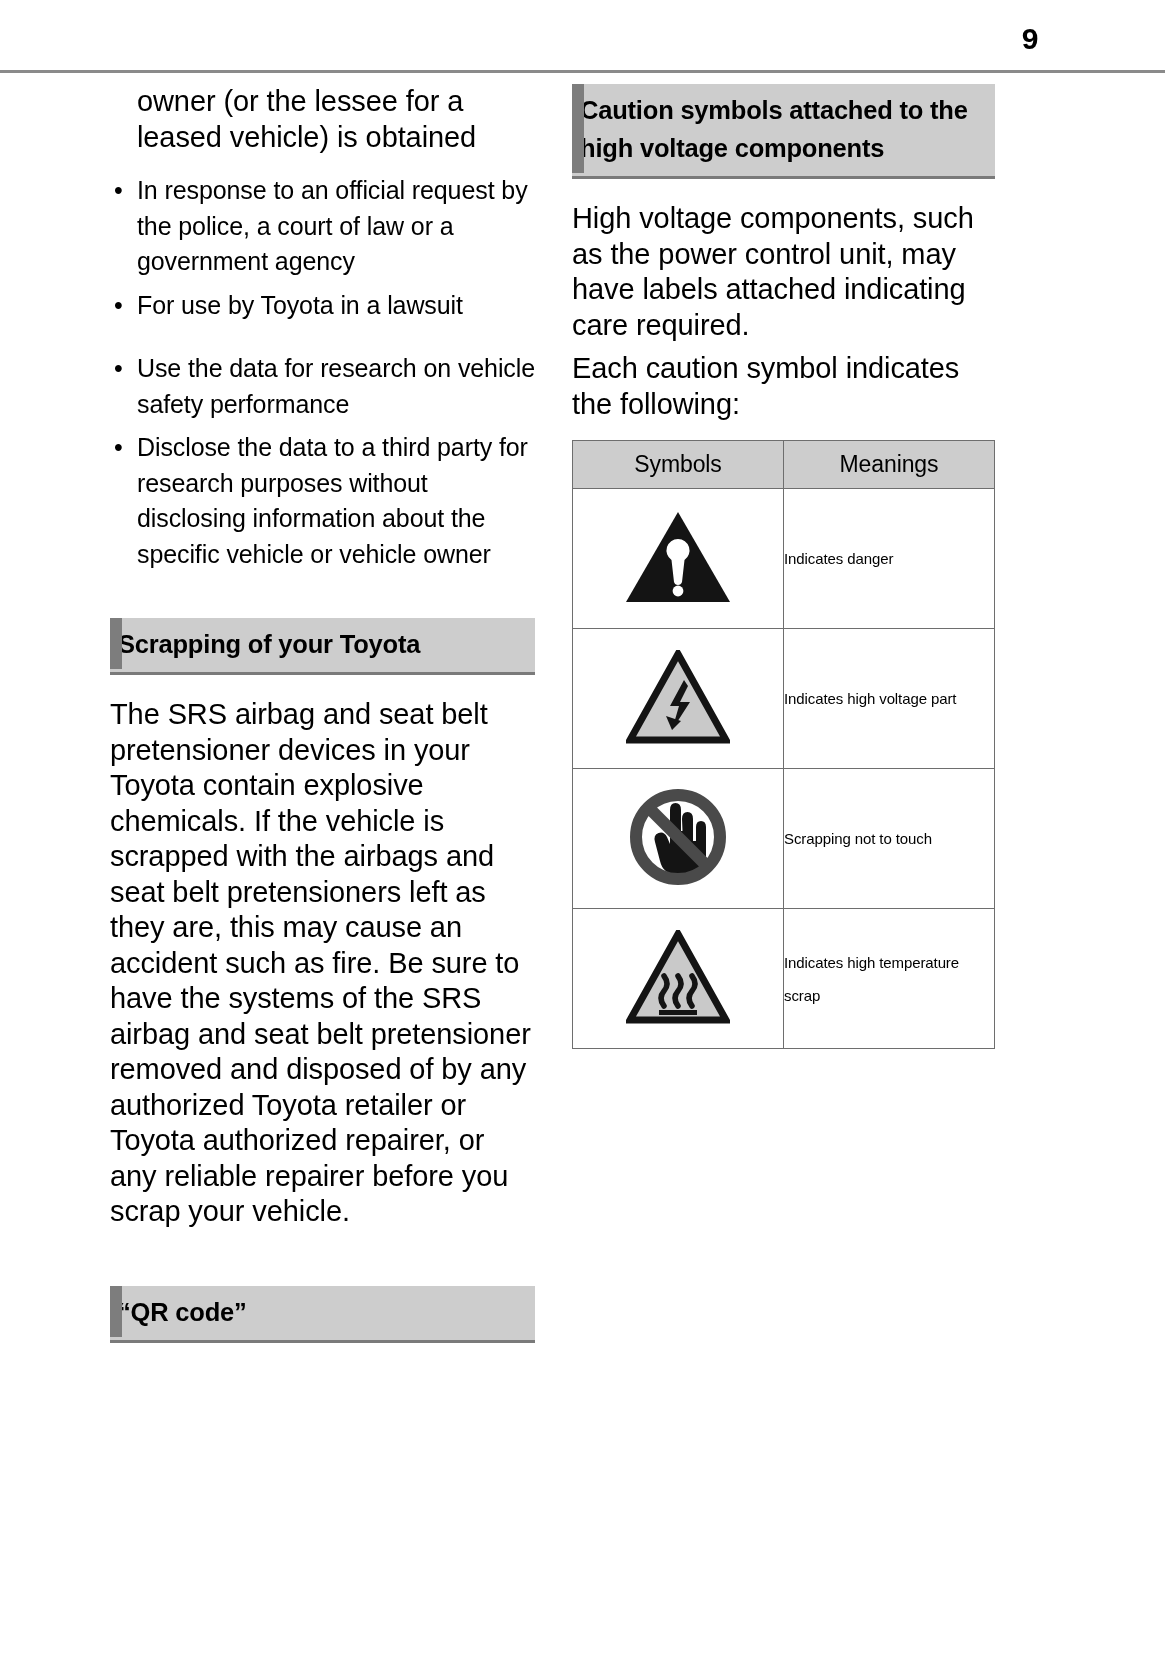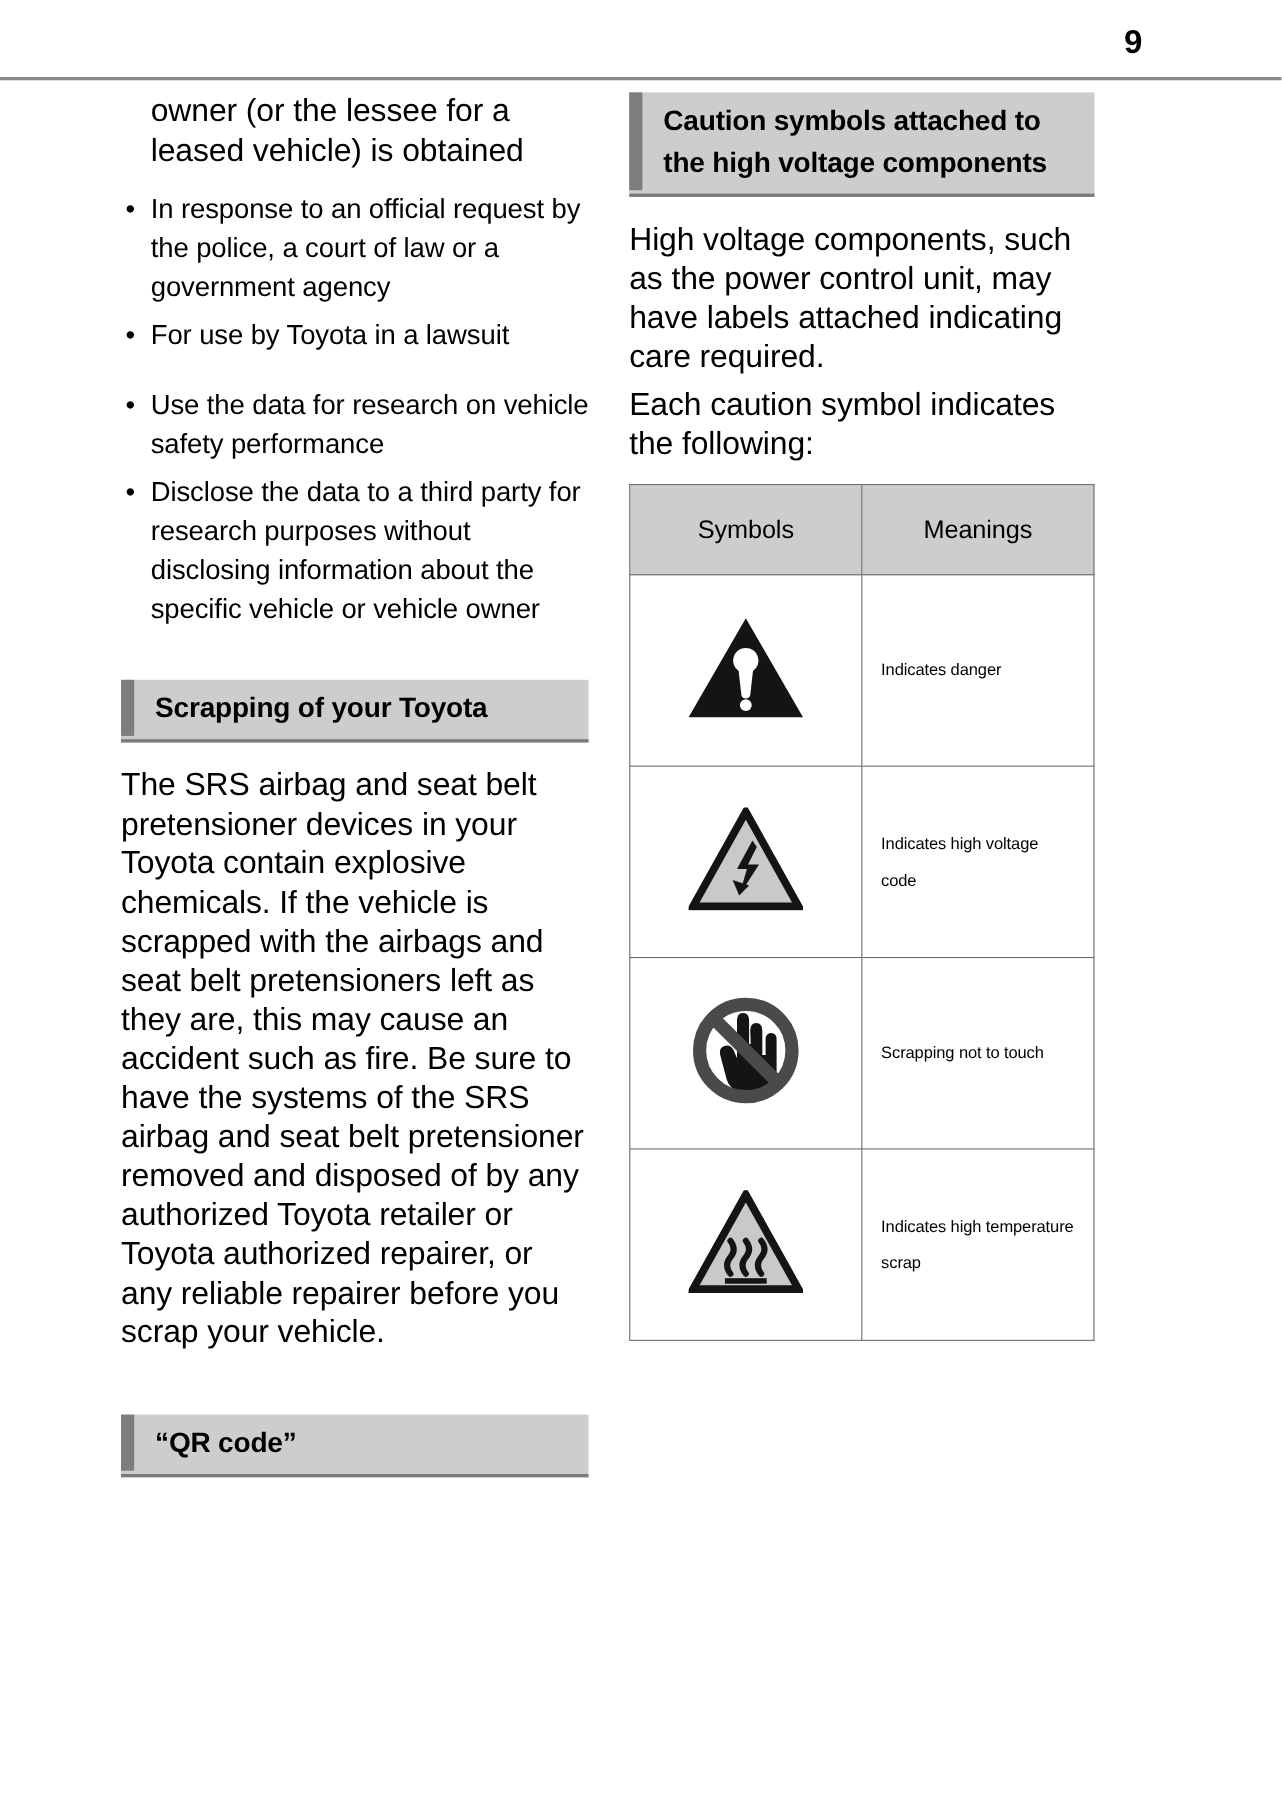--- a/index.html
+++ b/index.html
@@ -87,21 +87,21 @@
     line-height: 35.5px;
   }
 
   .gap-s  { height: 10px; }
 
   
   .heading-bar {
     position: relative;
     background: #cdcdcd;
     border-bottom: 3px solid #7a7a7a;
-    padding: 7px 10px 9px 31px;
+    padding: 7px 10px 9px 8px;
     box-sizing: border-box;
   }
   .heading-bar .tab {
     position: absolute;
     left: 0;
     top: 0;
     bottom: 3px;
     width: 12px;
     background: #7d7d7d;
   }
@@ -116,21 +116,21 @@
   
   table.symbols-table {
     border-collapse: collapse;
     width: 423px;
     table-layout: fixed;
     margin-top: 0;
   }
   table.symbols-table th,
   table.symbols-table td {
     border: 1.5px solid #6e6e6e;
-    padding: 17px;
+    padding: 0;
   }
   table.symbols-table th {
     background: #cdcdcd;
     font-size: 23px;
     font-weight: normal;
     height: 47px;
     text-align: center;
     letter-spacing: -0.1px;
   }
   td.sym-cell {
@@ -259,21 +259,21 @@
         <tr>
           <td class="sym-cell">
             <span class="sym-wrap">
               <svg width="104" height="94" viewBox="0 0 104 94" xmlns="http://www.w3.org/2000/svg">
                 <path d="M52 4 L100 90 L4 90 Z" fill="#c9c9c9" stroke="#141414" stroke-width="7" stroke-linejoin="miter"></path>
                 <path d="M58 30 L44 56 L53 56 L46 80 L64 52 L54 52 L62 36 Z" fill="#141414"></path>
                 <path d="M46 80 L40 66 L55 71 Z" fill="#141414"></path>
               </svg>
             </span>
           </td>
-          <td class="mean-cell">Indicates high voltage code</td>
+          <td class="mean-cell">Indicates high voltage part</td>
         </tr>
 
         <tr>
           <td class="sym-cell">
             <span class="sym-wrap">
               <svg width="104" height="104" viewBox="0 0 104 104" xmlns="http://www.w3.org/2000/svg">
                 <path d="M56 34 q0-7 5.5-7 t5.5 7 l0 22 l3 0 l0 -14 q0-6 5-6 t5 6 l0 30 q0 17 -16 17 l-14 0 q-13 0 -16 -13 l-5 -19 q-2 -7 3.5 -9 t8.5 4 l3 7 l0 -34 q0 -7 5.5 -7 t5.5 7 l0 21 l1.5 0 Z" fill="#141414"></path>
                 <circle cx="52" cy="52" r="42" fill="none" stroke="#4a4a4a" stroke-width="12"></circle>
                 <line x1="22" y1="22" x2="82" y2="82" stroke="#4a4a4a" stroke-width="12"></line>
               </svg>

